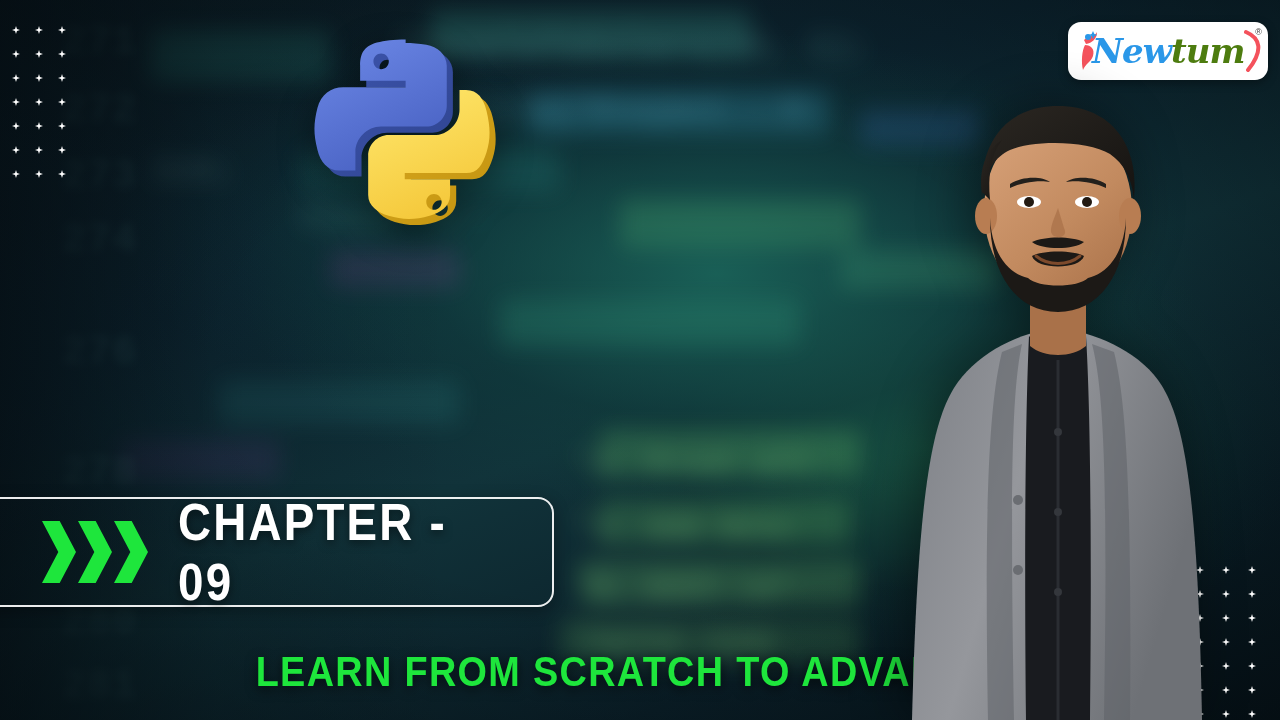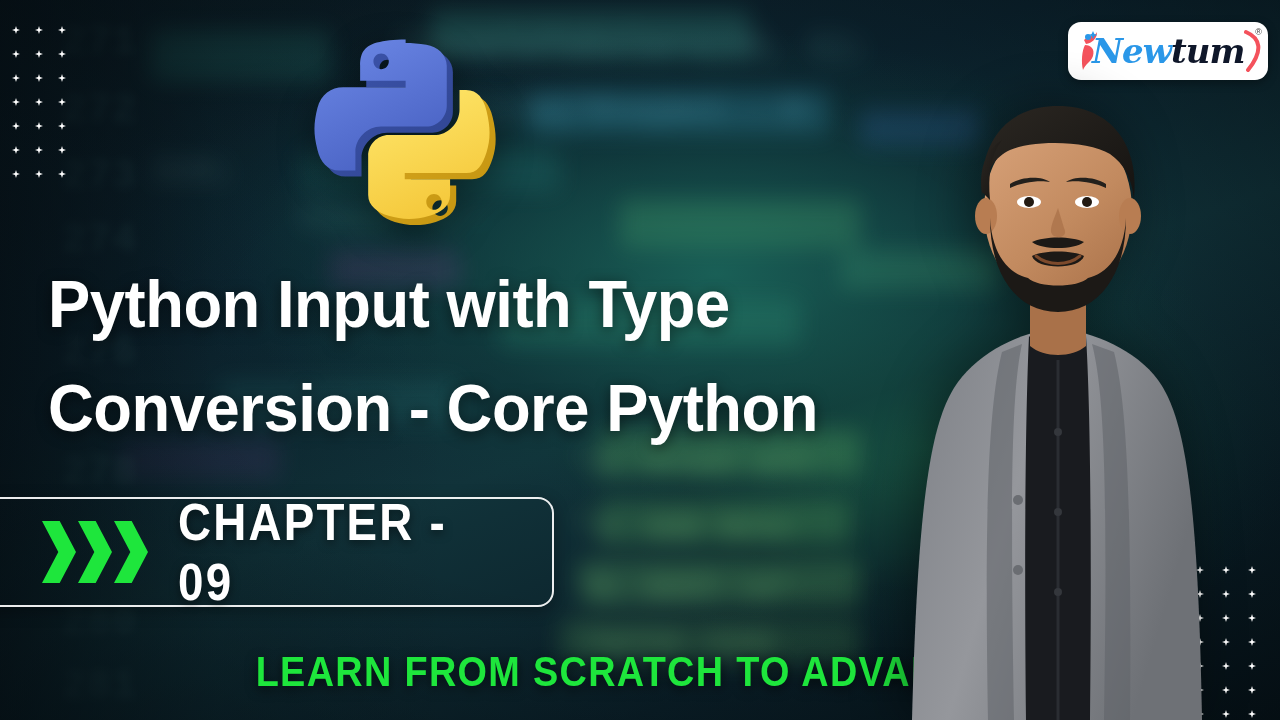--- a/index.html
+++ b/index.html
@@ -78,21 +78,21 @@
   .brand-inner { position:relative; width:100%; height:100%; }
   .brand-mark { position:absolute; left:12px; top:8px; width:26px; height:42px; }
   .brand-word {
     position:absolute; left:24px; top:4px;
     font-family:"DejaVu Serif", serif;
     font-style:italic; font-weight:700;
     font-size:34px; letter-spacing:-1px;
     line-height:50px;
   }
   .brand-word .w-new { color:#2a97e8; }
-  .brand-word .w-tum { color:#0f172a; }
+  .brand-word .w-tum { color:#4d7c0f; }
   .brand-reg {
     position:absolute; right:6px; top:5px;
     font-size:9px; color:#3b3b3b; font-family:"Liberation Sans", sans-serif;
   }
   .brand-swash {
     position:absolute; right:-2px; top:6px;
     width:26px; height:46px;
   }
 
   
@@ -289,24 +289,20 @@
         <path d="M13 1 L14.4 4 L17.4 5 L14.4 6 L13 9 L11.6 6 L8.6 5 L11.6 4 Z" fill="#2a97e8"></path>
       </svg>
       <div class="brand-word"><span class="w-new">New</span><span class="w-tum">tum</span></div>
       <svg class="brand-swash" viewBox="0 0 26 46">
         <path d="M2 4 C16 10, 20 22, 4 42" stroke="#f4525c" stroke-width="4" fill="none" stroke-linecap="round"></path>
       </svg>
       <div class="brand-reg">®</div>
     </div>
   </div>
 
-  <div class="title">
-    <span class="title-line">Python Input with Type</span>
-    <span class="title-line">Conversion - Core Python</span>
-  </div>
 
   <div class="chapter-badge">
     <div class="chevrons" id="chevrons">
         <div class="chev" style="background: rgb(30, 230, 60);"></div>
         <div class="chev" style="background: rgb(30, 230, 60);"></div>
         <div class="chev" style="background: rgb(30, 230, 60);"></div>
       </div>
     <div class="chapter-text">CHAPTER - 09</div>
   </div>
 

